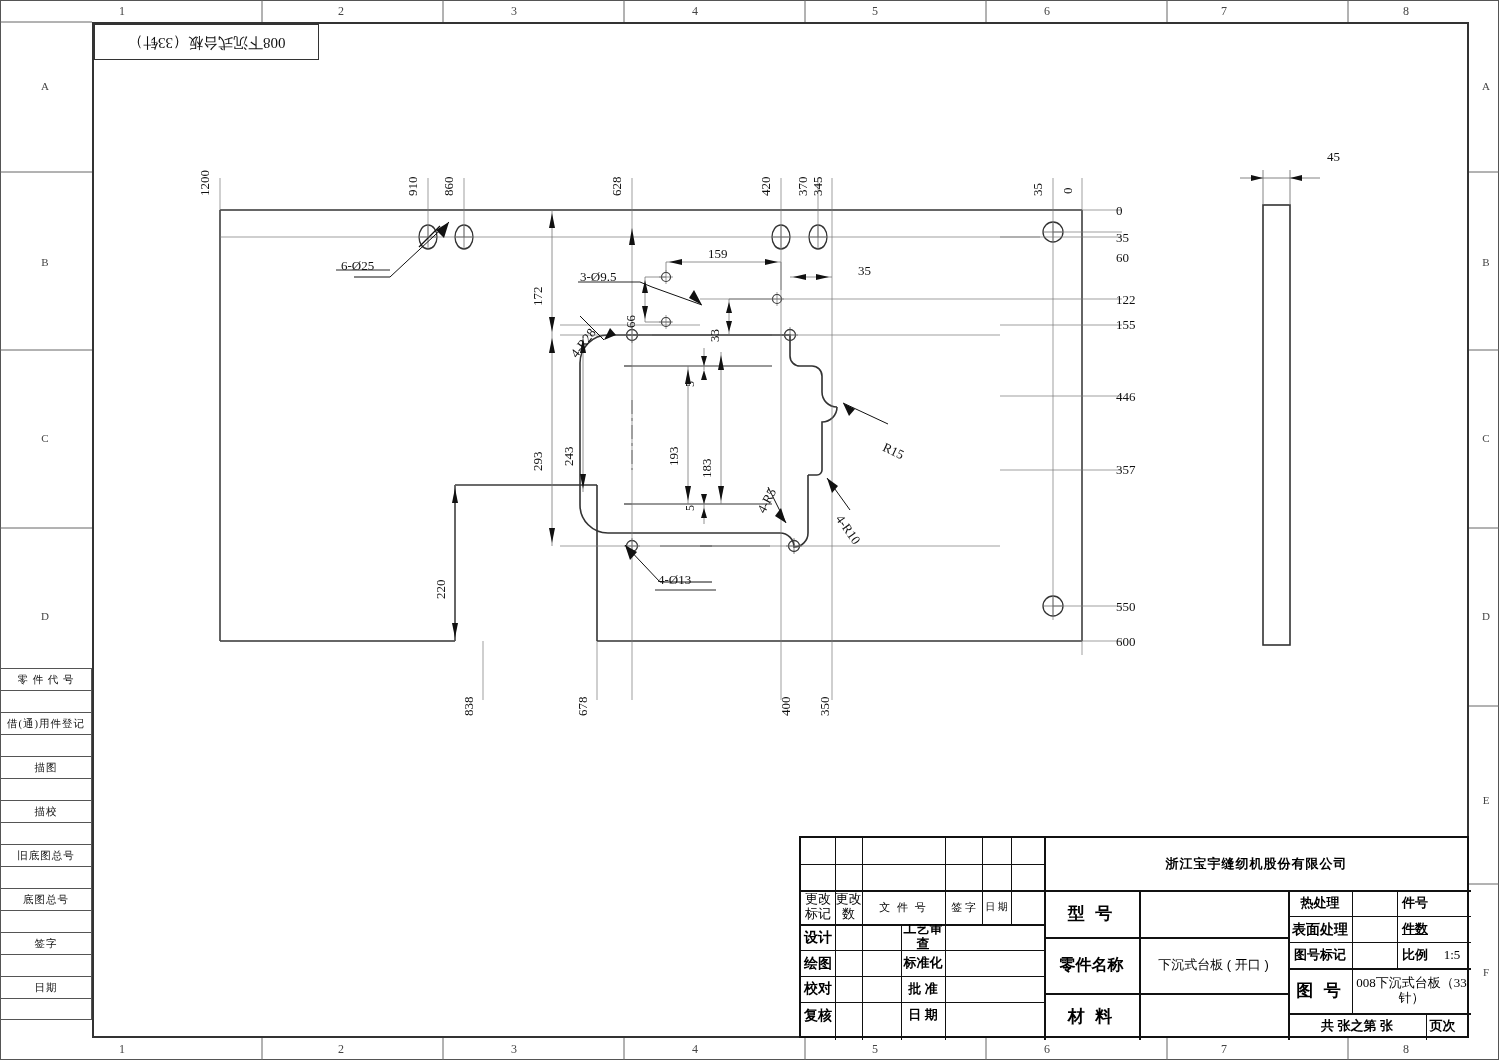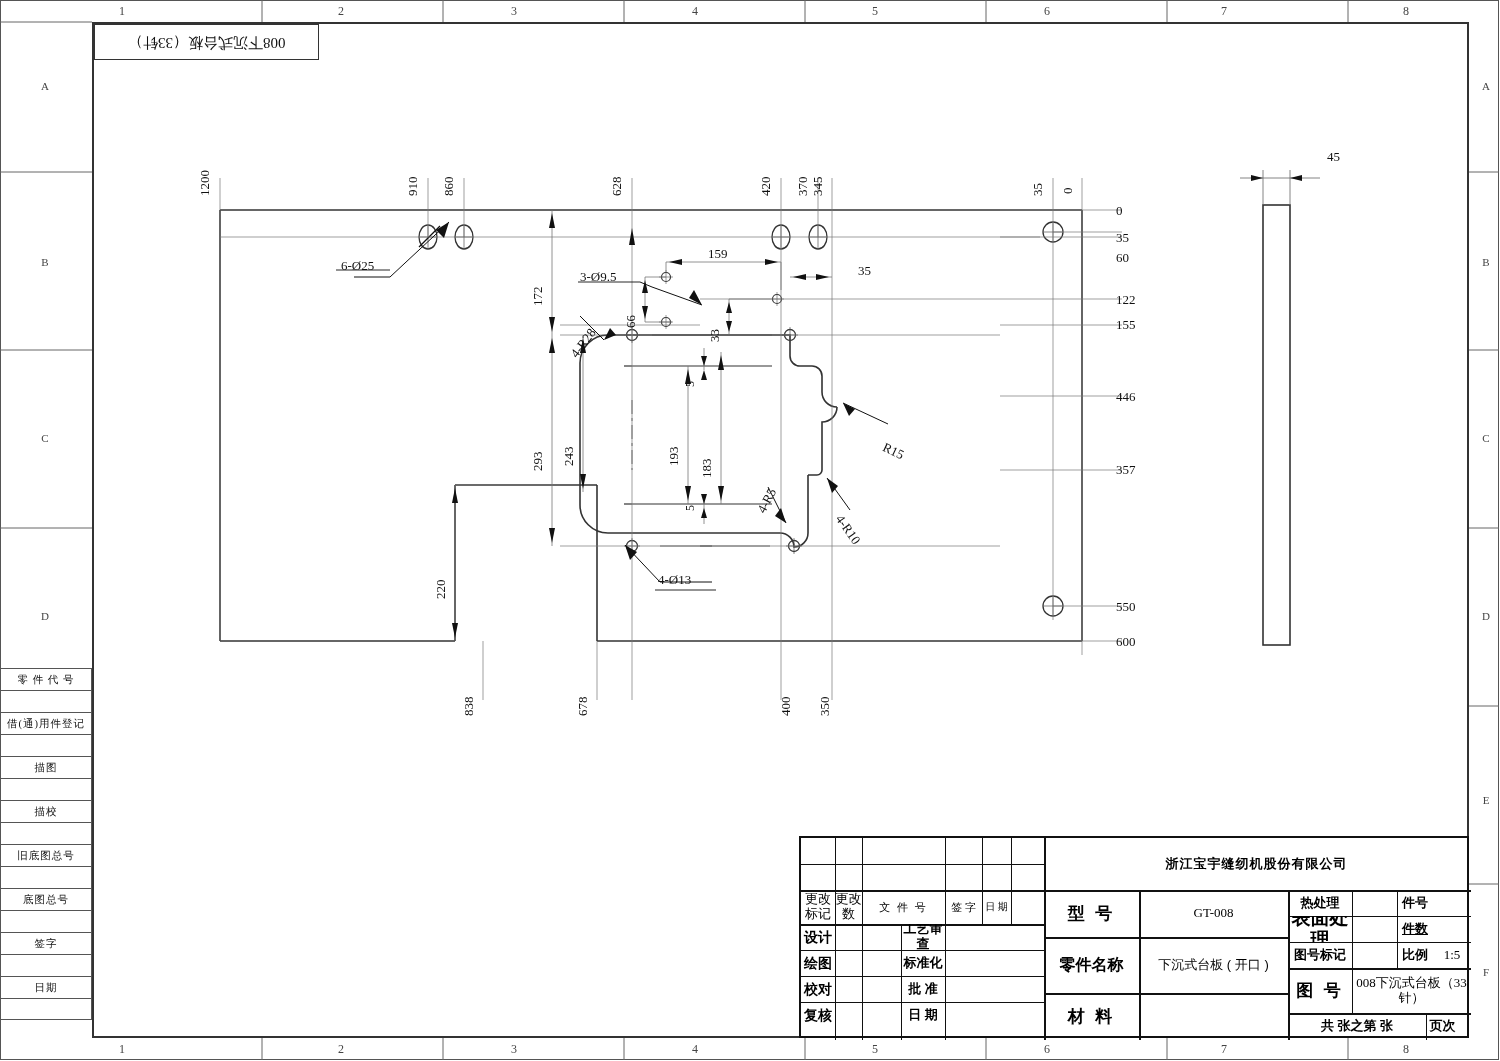--- a/index.html
+++ b/index.html
@@ -574,38 +574,37 @@
     <div class="cell tb-small" style="left:0px;  top:52px; width:34px; height:34px; white-space:pre-line;">更改
 标记</div>
     <div class="cell tb-small" style="left:34px; top:52px; width:27px; height:34px; white-space:pre-line;">更改
 数</div>
     <div class="cell tb-small" style="left:61px; top:52px; width:83px; height:34px; font-size:11px; letter-spacing:2px;">文 件 号</div>
     <div class="cell tb-small" style="left:144px;top:52px; width:37px; height:34px; font-size:11px;">签 字</div>
     <div class="cell tb-small" style="left:181px;top:52px; width:29px; height:34px; font-size:10px;">日 期</div>
 
     <div class="cell tb-bold" style="left:0px;  top:86px;  width:34px; height:26px; font-size:14px;">设计</div>
     <div class="cell tb-bold" style="left:0px;  top:112px; width:34px; height:26px; font-size:14px;">绘图</div>
-    <div class="cell tb-bold" style="left:0px;  top:138px; width:34px; height:26px; font-size:14px;">校对</div>
+    <div class="cell tb-bold" style="left:0px;  top:138px; width:34px; height:26px; font-size:14px;font-family:Liberation Mono, monospace;">校对</div>
     <div class="cell tb-bold" style="left:0px;  top:164px; width:34px; height:26px; font-size:14px;">复核</div>
 
     <div class="cell tb-bold" style="left:100px; top:86px;  width:44px; height:26px; font-size:13px;">工艺审查</div>
     <div class="cell tb-bold" style="left:100px; top:112px; width:44px; height:26px; font-size:13px;">标准化</div>
     <div class="cell tb-bold" style="left:100px; top:138px; width:44px; height:26px; font-size:13px;">批 准</div>
     <div class="cell tb-bold" style="left:100px; top:164px; width:44px; height:26px; font-size:13px;">日 期</div>
 
     <div class="cell" style="left:61px;  top:86px;  width:39px; height:104px;"></div>
     <div class="cell" style="left:144px; top:86px;  width:66px; height:104px;"></div>
 
     <div class="vline thick" style="left:338px; top:52px; height:150px;"></div>
     <div class="vline thick" style="left:487px; top:52px; height:150px;"></div>
     <div class="hline thick" style="left:243px; top:99px; width:244px;"></div>
     <div class="hline thick" style="left:243px; top:155px; width:244px;"></div>
 
     <div class="cell tb-bold tb-sp" style="left:243px; top:52px; width:95px; height:47px; font-size:17px;">型 号</div>
-    <div class="cell tb-model" style="left:338px; top:52px; width:149px; height:47px;">GT-008</div>
 
     <div class="cell tb-bold" style="left:243px; top:99px; width:95px; height:56px; font-size:16px;">零件名称</div>
     <div class="cell tb-name" style="left:338px; top:99px; width:149px; height:56px; padding:0 4px;">下沉式台板 ( 开口 )</div>
 
     <div class="cell tb-bold tb-sp" style="left:243px; top:155px; width:95px; height:47px; font-size:17px;">材 料</div>
     <div class="cell" style="left:338px; top:155px; width:149px; height:47px;"></div>
 
     <div class="hline" style="left:487px; top:78px;  width:183px;"></div>
     <div class="hline" style="left:487px; top:104px; width:183px;"></div>
     <div class="hline thick" style="left:487px; top:130px; width:183px;"></div>
@@ -615,21 +614,21 @@
     <div class="vline" style="left:551px; top:130px; height:45px;"></div>
     <div class="vline" style="left:596px; top:52px;  height:78px;"></div>
     <div class="vline" style="left:596px; top:104px; height:26px;"></div>
     <div class="vline" style="left:625px; top:175px; height:27px;"></div>
 
     <div class="cell tb-bold" style="left:487px; top:52px; width:64px; height:26px; font-size:13px;">热处理</div>
     <div class="cell" style="left:551px; top:52px; width:45px; height:26px;"></div>
     <div class="cell tb-bold" style="left:596px; top:52px; width:36px; height:26px; font-size:13px;">件号</div>
     <div class="cell" style="left:632px; top:52px; width:38px; height:26px;"></div>
 
-    <div class="cell tb-bold" style="left:487px; top:78px; width:64px; height:26px; font-size:19px;font-family:Liberation Serif, serif;">表面处理</div>
+    <div class="cell tb-bold" style="left:487px; top:78px; width:64px; height:26px; font-size:14px;">表面处理</div>
     <div class="cell" style="left:551px; top:78px; width:45px; height:26px;"></div>
     <div class="cell tb-bold" style="left:596px; top:78px; width:36px; height:26px; font-size:13px;text-decoration:underline;">件数</div>
     <div class="cell" style="left:632px; top:78px; width:38px; height:26px;"></div>
 
     <div class="cell tb-bold" style="left:487px; top:104px; width:64px; height:26px; font-size:13px;">图号标记</div>
     <div class="cell" style="left:551px; top:104px; width:45px; height:26px;"></div>
     <div class="cell tb-bold" style="left:596px; top:104px; width:36px; height:26px; font-size:13px;">比例</div>
     <div class="cell tb-scale" style="left:632px; top:104px; width:38px; height:26px;">1:5</div>
 
     <div class="cell tb-bold tb-sp" style="left:487px; top:130px; width:64px; height:45px; font-size:17px;">图 号</div>

